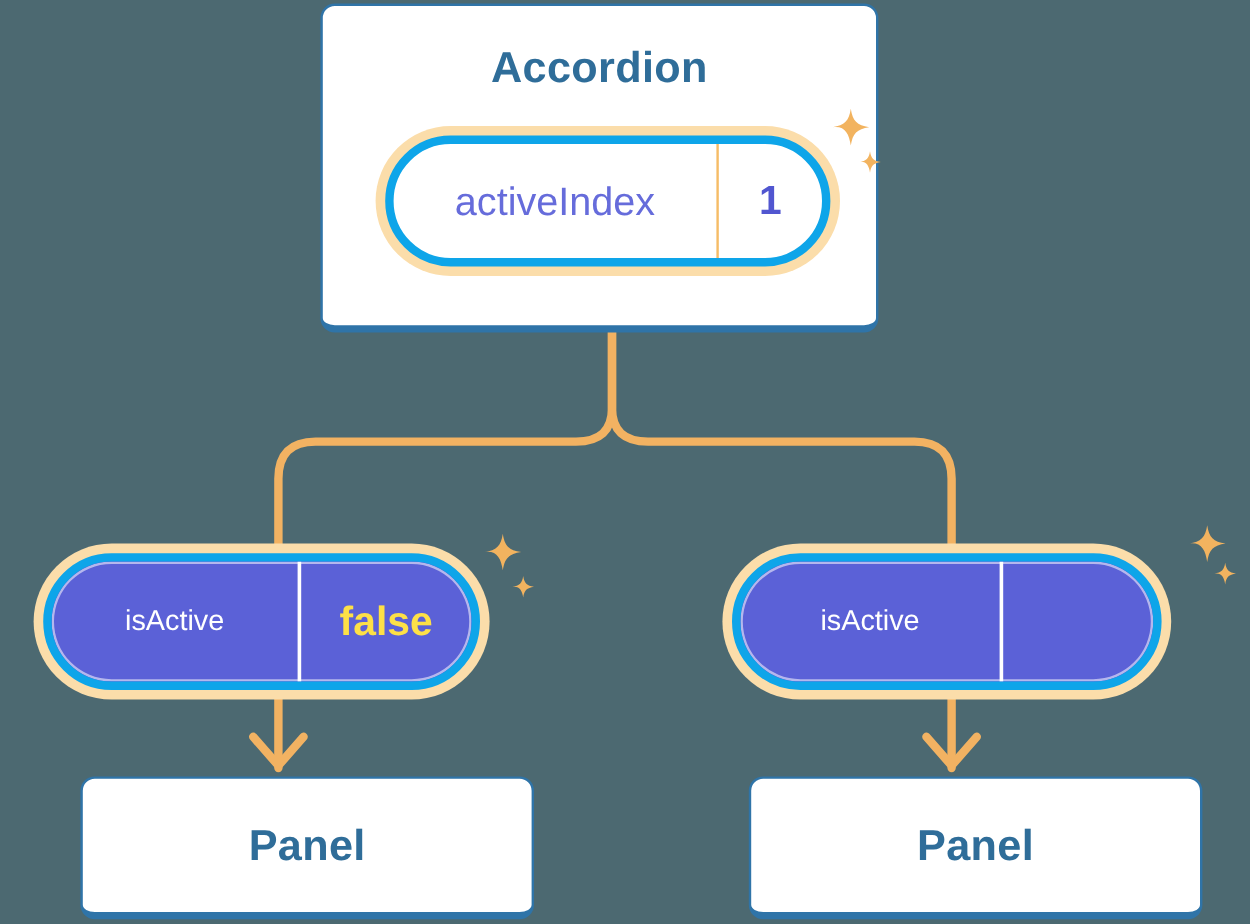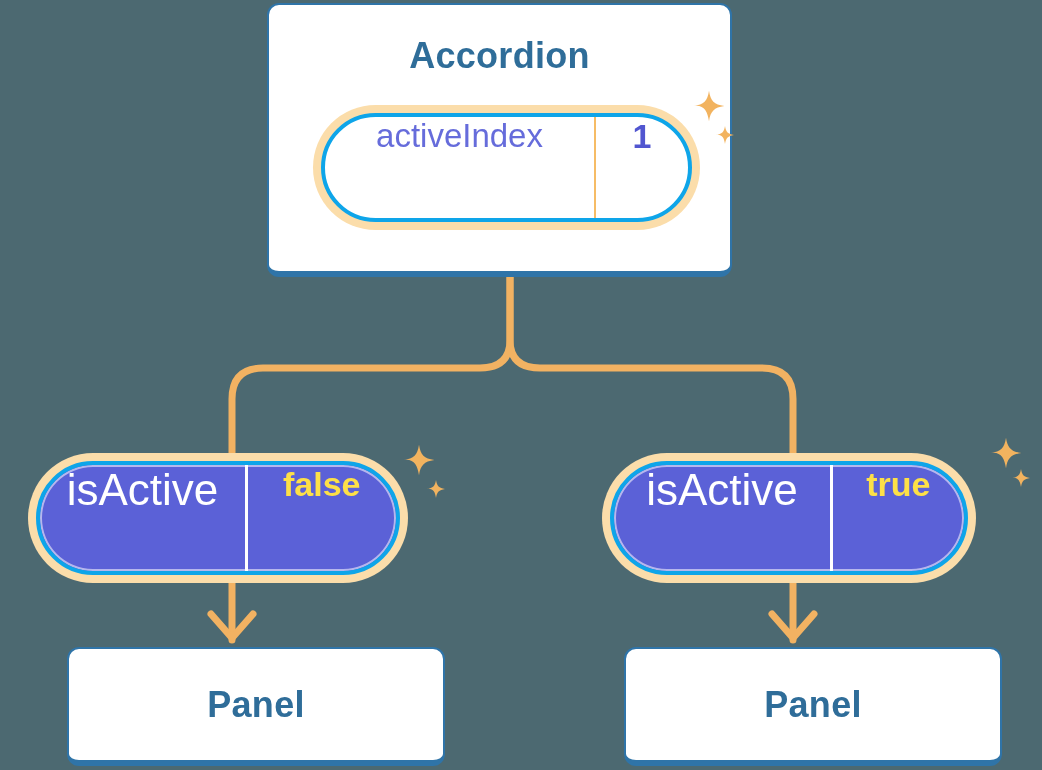--- a/index.html
+++ b/index.html
@@ -58,25 +58,25 @@
   .pill-wrap {
     position: absolute;
     background: #FBDDAA;
     border-radius: 999px;
     padding: 8px;
     box-sizing: border-box;
     z-index: 3;
   }
   .pill {
     width: 100%; height: 100%;
-    border: 4px solid #0ea5e9;
+    border: 7px solid #0ea5e9;
     border-radius: 999px;
     box-sizing: border-box;
     display: flex;
-    align-items: flex-start;
+    align-items: center;
     overflow: hidden;
   }
   .pill-white  { background: #FFFFFF; }
   .pill-purple { background: #5B61D7; box-shadow: inset 0 0 0 2px rgba(255,255,255,0.55); }
 
   .pill-section {
     display: flex;
     align-items: center;
     justify-content: center;
   }
@@ -84,21 +84,21 @@
   .divider { align-self: stretch; }
   .divider-orange { width: 2px;   background: #F6BC66; }
   .divider-white  { width: 2.5px; background: #FFFFFF; }
 
   .state-pill { left: 44px; top: 100px; width: 387px; height: 125px; } 
   .prop-pill-left  { left: 28px;  top: 453px; width: 380px; height: 130px; }
   .prop-pill-right { left: 602px; top: 453px; width: 374px; height: 130px; }
 
   .state-label { color: #666CDB; font-size: 33px; }
   .state-value { color: #5156D0; font-size: 34px; font-weight: 700; }
-  .prop-label  { color: #FFFFFF; font-size: 44px; }
+  .prop-label  { color: #FFFFFF; font-size: 24px; }
   .prop-value  { color: #fde047; font-size: 34px; font-weight: 700; }
 
   
   .sparkle { position: absolute; z-index: 4; }
   .sparkle path { fill: #F2B35F; }
 </style>
 </head>
 <body>
 
 <div class="stage">
@@ -150,23 +150,20 @@
   <svg class="sparkle" style="left:426px; top:478px;" width="20" height="22" viewBox="-20 -20 40 40">
     <path d="M0 -18 C 1.8 -6, 6 -1.8, 18 0 C 6 1.8, 1.8 6, 0 18 C -1.8 6, -6 -1.8, -18 0 C -6 -1.8, -1.8 -6, 0 -18 Z"></path>
   </svg>
 
   <div class="pill-wrap prop-pill-right">
     <div class="pill pill-purple">
       <div class="pill-section" style="width:216px">
         <span class="prop-label">isActive</span>
       </div>
       <div class="divider divider-white"></div>
-      <div class="pill-section sec-grow">
-        <span class="prop-value">true</span>
-      </div>
     </div>
   </div>
 
   <svg class="sparkle" style="left:989px; top:435px;" width="34" height="36" viewBox="-20 -20 40 40">
     <path d="M0 -18 C 1.8 -6, 6 -1.8, 18 0 C 6 1.8, 1.8 6, 0 18 C -1.8 6, -6 -1.8, -18 0 C -6 -1.8, -1.8 -6, 0 -18 Z"></path>
   </svg>
   <svg class="sparkle" style="left:1011px; top:467px;" width="20" height="22" viewBox="-20 -20 40 40">
     <path d="M0 -18 C 1.8 -6, 6 -1.8, 18 0 C 6 1.8, 1.8 6, 0 18 C -1.8 6, -6 -1.8, -18 0 C -6 -1.8, -1.8 -6, 0 -18 Z"></path>
   </svg>
 

